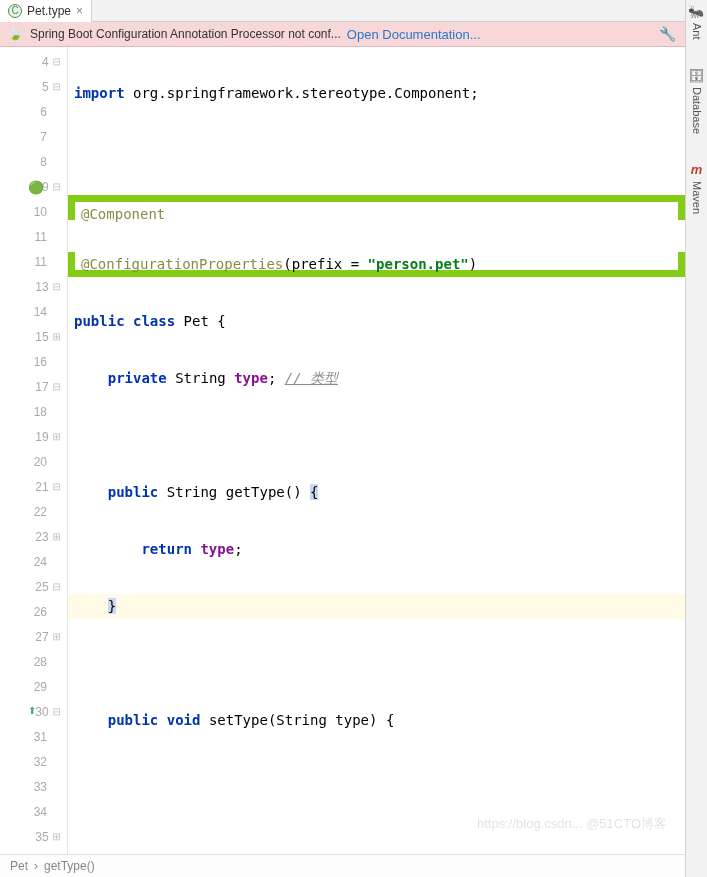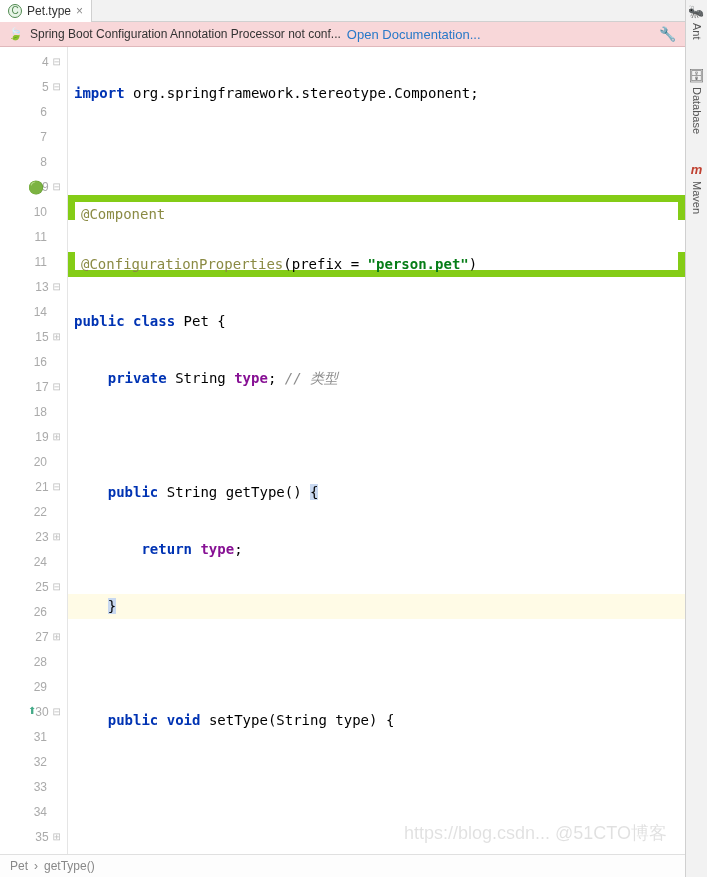--- a/index.html
+++ b/index.html
@@ -95,21 +95,21 @@
 }
 .code-line {
   height: 25px;
   line-height: 25px;
   padding-left: 6px;
   position: relative;
 }
 .kw { color: #0033b3; font-weight: bold; }
 .ann { color: #8a8a43; }
 .str { color: #067d17; font-weight: bold; }
-.com { color: #8c8c8c; font-style: italic; }
+.com { color: #8c8c8c; font-style: italic; text-decoration: underline; }
 .fld { color: #871094; font-weight: bold; }
 .warn { color: #c08000; }
 .highlight-red { border: 7px solid #84cc16; }
 .line-highlight { background: #fffbe6; }
 .caret-bg { background: #c8d8f0; }
 .right-bar {
   position: absolute;
   right: 0; top: 0;
   width: 22px;
   height: 100%;
@@ -137,24 +137,24 @@
   display: flex;
   align-items: center;
   padding: 0 10px;
   font-size: 12px;
   color: #888;
   gap: 6px;
   background: #fdfdfd;
 }
 .watermark {
   position: absolute;
-  bottom: 32px;
+  bottom: 44px;
   right: 40px;
   color: rgba(0,0,0,0.12);
-  font-size: 18px;
+  font-size: 13px;
 }
 .main-wrap { width: 685px; height: 877px; display: flex; flex-direction: column; }
 </style>
 </head>
 <body>
 
 <div class="main-wrap">
 <div class="tab-bar">
   <div class="tab">
     <span class="tab-icon">C</span>

